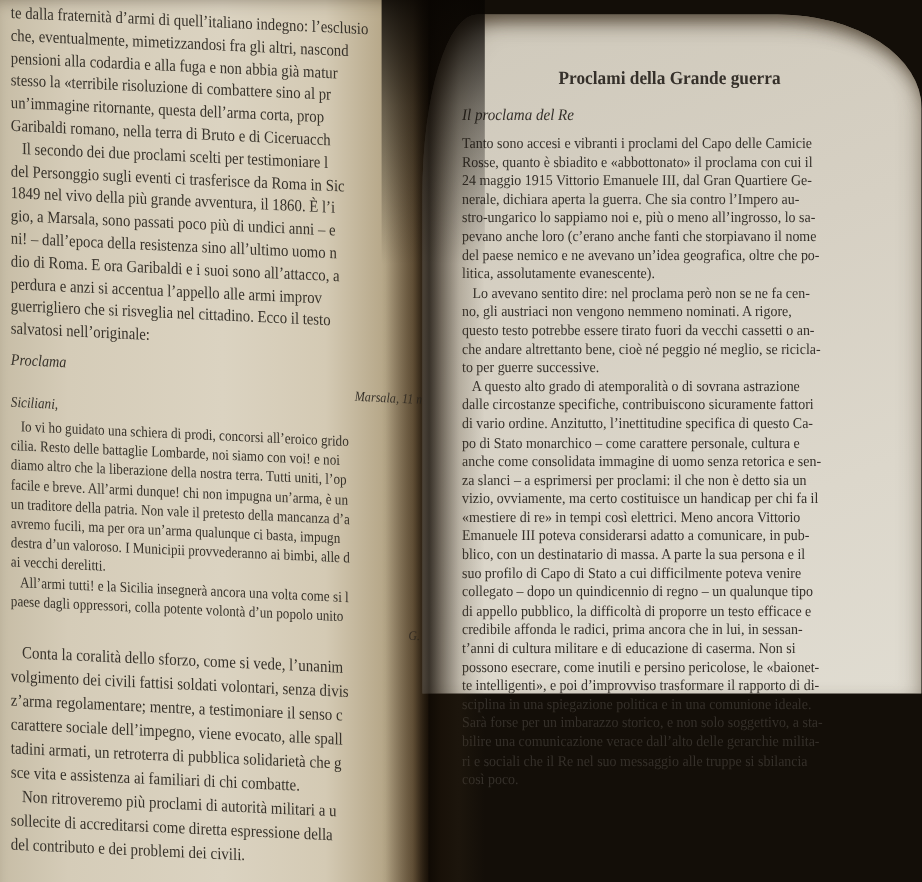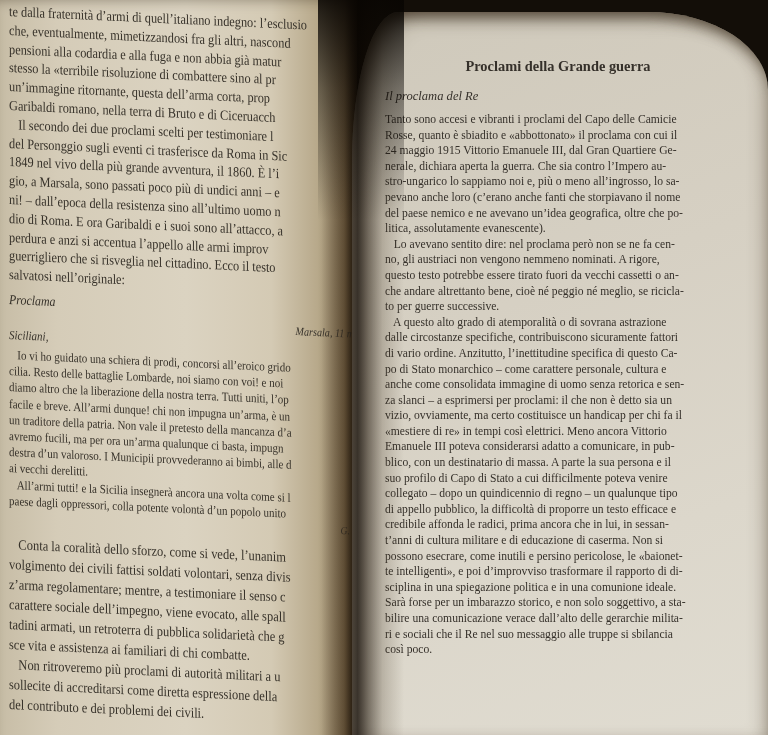--- a/index.html
+++ b/index.html
@@ -29,21 +29,21 @@
   .dateline          { font-style:italic; font-size:11.5px; line-height:14px; margin-top:3px; text-align:right; }
   .salutation        { font-style:italic; font-size:12.5px; line-height:15px; margin-top:3px; }
   .proclamation      { margin-top:4px; }
   .proclamation .line{ font-size:12.5px; line-height:16.2px; }
   .signature         { font-style:italic; font-size:11px; line-height:13px; text-align:right; }
   .commentary        { margin-top:12px; }
   .commentary .line  { font-size:14.2px; line-height:20px; }
 
   
   .page-right {
-    left:352px; top:12px; width:416px; height:723px;
+    left:352px; top:12px; width:416px; height:566px;
     background:linear-gradient(160deg,
       #cfc9bb 0%, #d6d0c3 40%, #dcd7cb 72%, #e0dcd1 100%);
     border-top-left-radius:46px 150px;
     border-top-right-radius:120px 78px;
     box-shadow:
       inset 16px 10px 26px -14px rgba(55,40,22,0.8),
       inset -12px 0 18px -10px rgba(70,55,35,0.45),
       inset 0 16px 14px -10px rgba(40,28,12,0.55);
   }
   .right-text {

